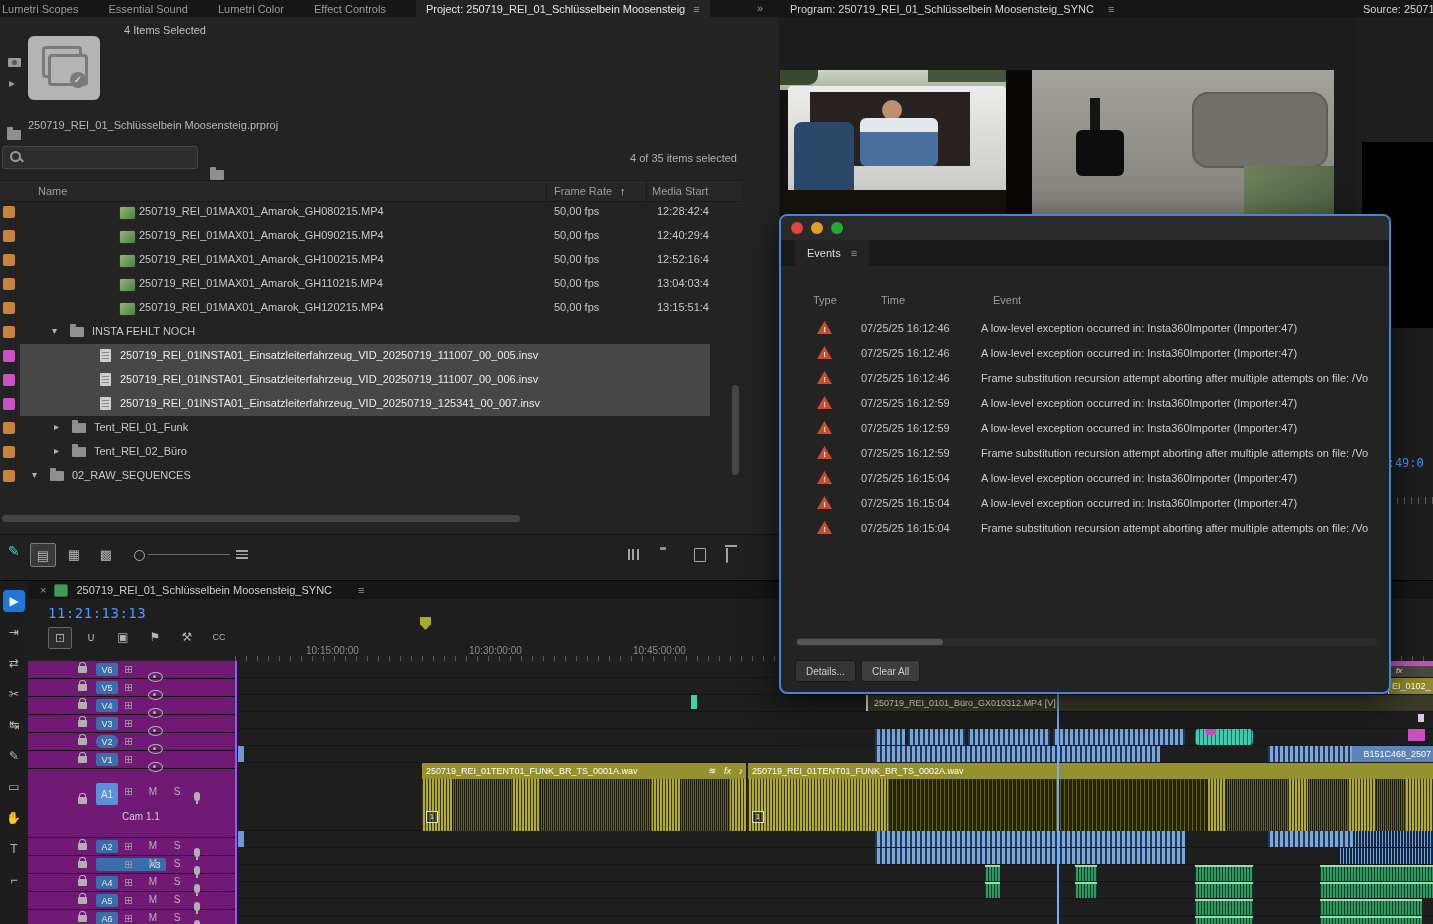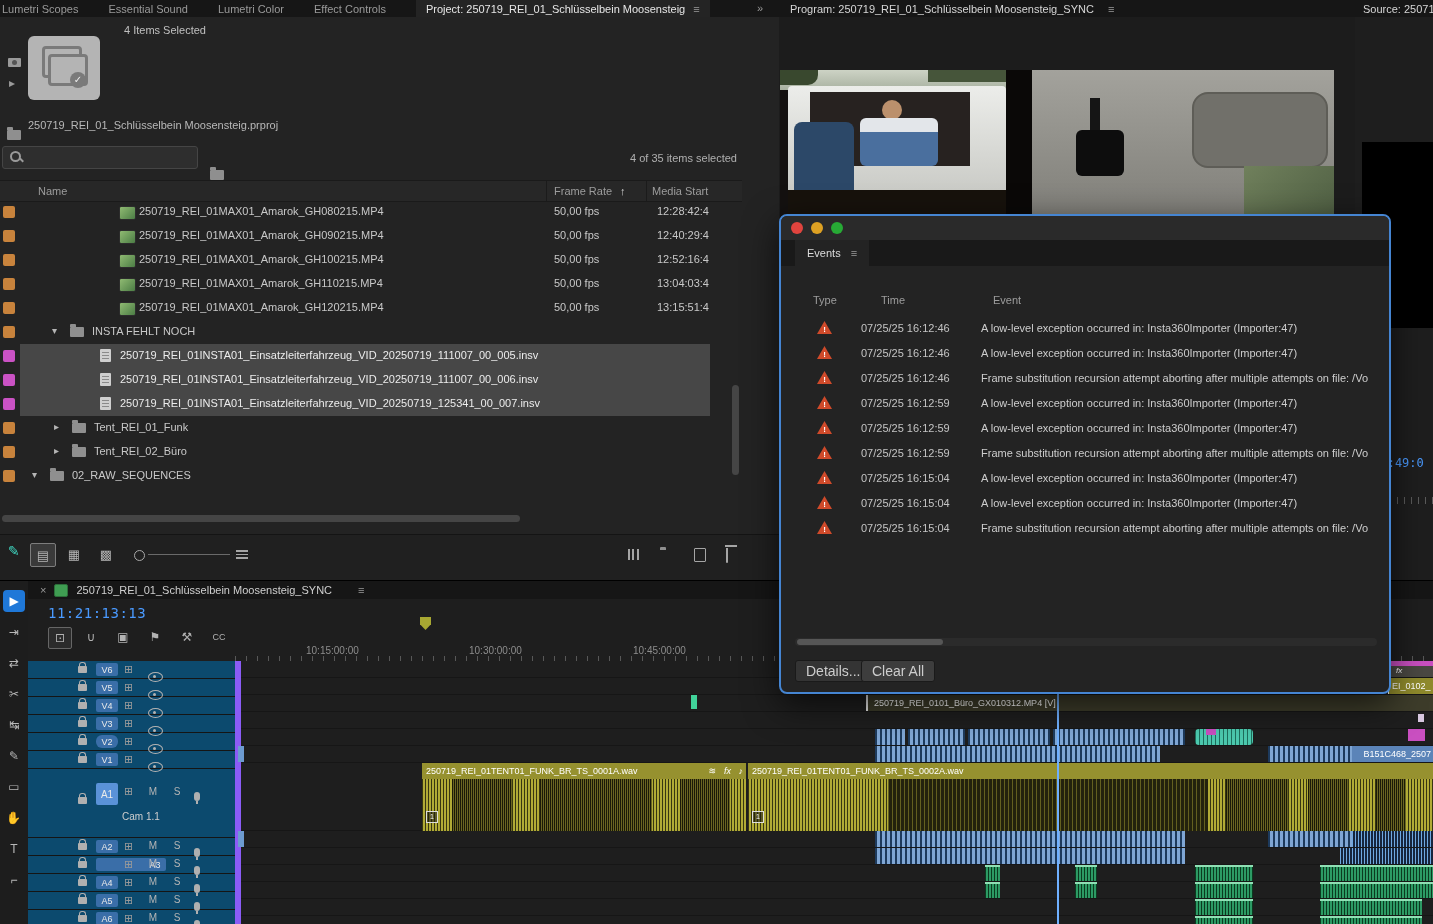--- a/index.html
+++ b/index.html
@@ -87,42 +87,42 @@
   .ew-head{position:absolute;left:0;top:74px;width:100%;height:20px;color:#9d9d9d;}
   .ew-head span{position:absolute;top:4px;}
   #event-rows{position:absolute;left:0;top:100px;right:2px;height:230px;overflow:hidden;}
   .erow{position:relative;height:25px;}
   .erow .i-warn{position:absolute;left:36px;top:5px;}
   .etime{position:absolute;left:80px;top:6px;color:#c4c4c4;white-space:nowrap;}
   .etext{position:absolute;left:200px;top:6px;right:4px;overflow:hidden;white-space:nowrap;color:#cdcdcd;}
   .ew-scroll{position:absolute;left:14px;top:422px;width:582px;height:8px;background:#2b2b2b;border-radius:4px;}
   .ew-scroll .thumb{position:absolute;left:2px;top:1px;width:146px;height:6px;background:#565656;border-radius:3px;}
   .ew-btn{position:absolute;top:444px;height:22px;padding:0 10px;background:#343434;color:#cdcdcd;
-    border:1px solid #1a1a1a;border-radius:3px;font-size:14px;font-family:inherit;}
+    border:1px solid #1a1a1a;border-radius:3px;font-size:10px;font-family:inherit;}
 
   
   #tool-palette{left:0;top:580px;width:28px;height:344px;background:#1d1d1d;border-top:1px solid #000;}
   .tool{width:22px;height:22px;margin:9px 3px 0 3px;border-radius:4px;display:flex;align-items:center;
     justify-content:center;color:#b8b8b8;font-size:12px;}
   .tool.active{background:#1f78d8;color:#fff;}
   #timeline{left:28px;top:580px;width:1405px;height:344px;background:#1e1e1e;border-top:1px solid #000;overflow:hidden;}
   #tl-tabbar{position:absolute;left:0;top:0;width:100%;height:18px;background:#161616;display:flex;
     align-items:center;gap:8px;padding-left:12px;color:#cfcfcf;}
   .tl-timecode{position:absolute;left:20px;top:24px;color:#4a9aff;font-size:14px;letter-spacing:.5px;
     font-family:"DejaVu Sans Mono",monospace;}
   .tl-tool{position:absolute;top:46px;width:22px;height:20px;display:flex;align-items:center;justify-content:center;
     color:#b2b2b2;font-size:12px;}
   .tl-tool.boxed{border:1px solid #666;border-radius:2px;background:#2b2b2b;}
   .ruler{position:absolute;left:207px;right:0;top:64px;height:16px;
     background-image:repeating-linear-gradient(90deg,#585858 0 1px,rgba(0,0,0,0) 1px 11px);
     background-size:100% 5px;background-position:0 100%;background-repeat:no-repeat;color:#8d8d8d;font-size:10px;}
   .rlabel{position:absolute;top:0;white-space:nowrap;}
   .marker{position:absolute;left:392px;top:36px;width:11px;height:13px;background:#a8a832;
     clip-path:polygon(0 0,100% 0,100% 55%,50% 100%,0 55%);}
-  #track-headers{position:absolute;left:0;top:80px;width:207px;bottom:0;background:#0c4a6e;border-right:6px solid #8b5cf6;}
+  #track-headers{position:absolute;left:0;top:80px;width:207px;bottom:0;background:#701a75;border-right:2px solid #8b5cf6;}
   .trow{position:relative;height:17px;border-bottom:1px solid #151515;}
   .trow.tall{height:68px;}
   .tchip{width:22px;height:13px;background:#3a6ea8;color:#eaeaea;border-radius:2px;font-size:9px;
     display:flex;align-items:center;justify-content:center;}
   .tchip.big{width:22px;height:22px;font-size:10px;background:#5a92d8;}
   .tsync{color:#9a9a9a;font-size:11px;line-height:14px;}
   .tms{color:#b5b5b5;font-size:10px;width:14px;text-align:center;}
   .a1label{color:#cfcfcf;font-size:10px;white-space:nowrap;}
   .grid-v{position:absolute;left:207px;top:80px;right:0;height:102px;
     background:repeating-linear-gradient(180deg,rgba(0,0,0,0) 0 16px,#161616 16px 17px);}

